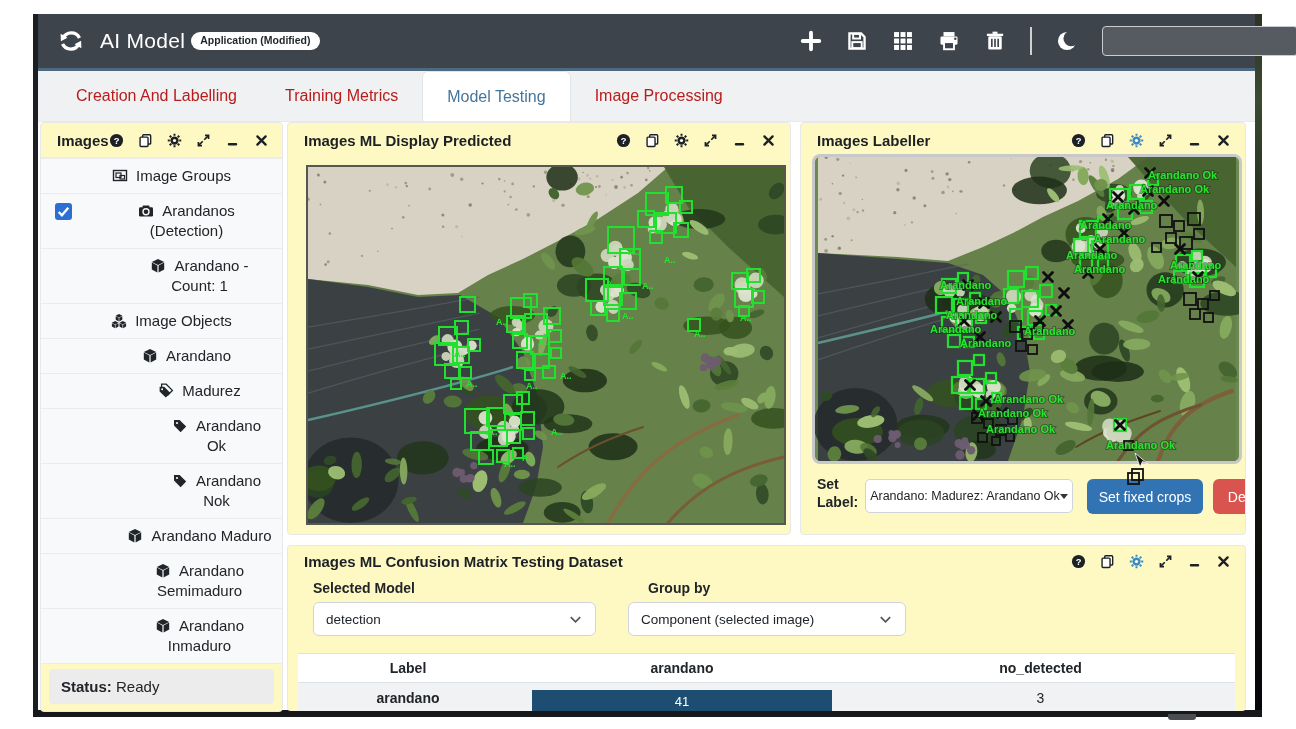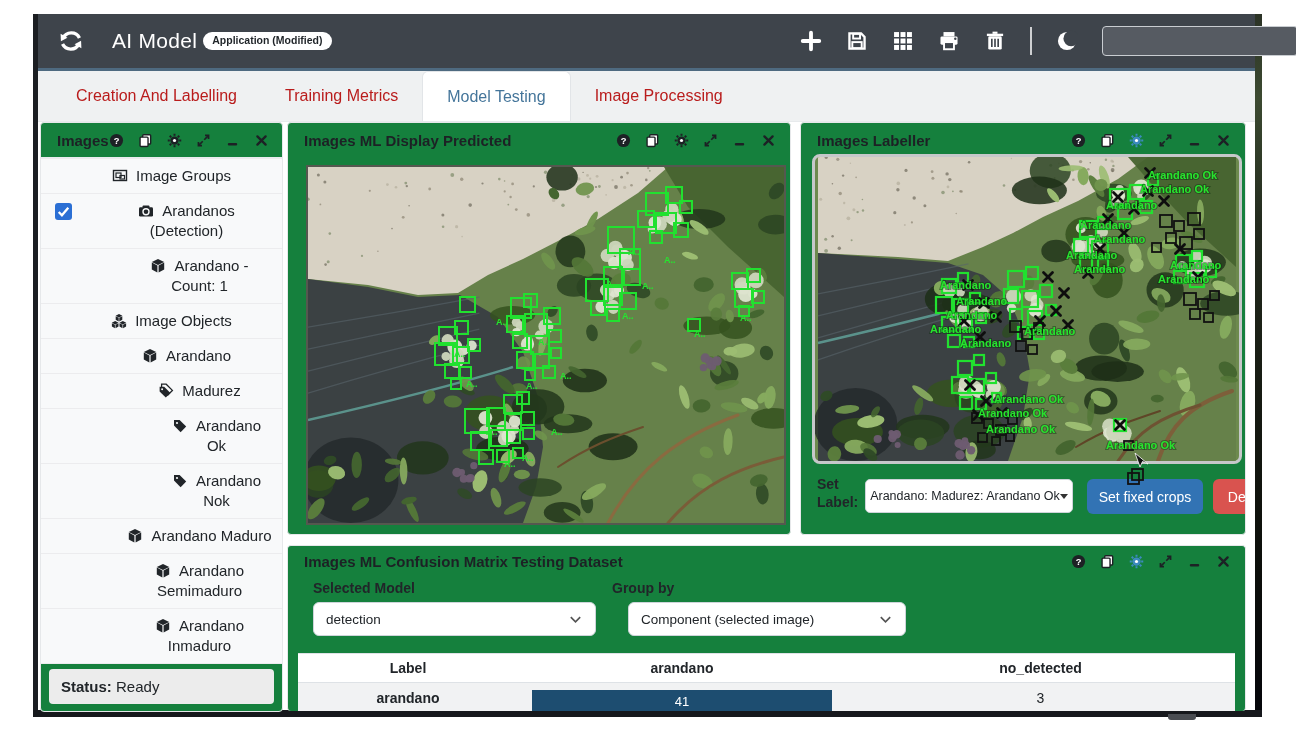--- a/index.html
+++ b/index.html
@@ -7,36 +7,36 @@
          font-family:"Liberation Sans",sans-serif;color:#212529;}
   
   .frame-left{position:absolute;left:33px;top:14px;width:5px;height:699px;background:#1b1e22;}
   .frame-bottom{position:absolute;left:33px;top:710px;width:1229px;height:7px;background:#16181c;}
   .frame-right{position:absolute;left:1255px;top:14px;width:7px;height:699px;
     background:linear-gradient(180deg,#2c3326 0%,#3c4a31 12%,#232b1e 30%,#161a12 55%,#0c0e0a 80%,#05060a 100%);}
   .frame-nub{position:absolute;left:1168px;top:714px;width:28px;height:6px;background:#4a4d52;border-radius:0 0 3px 3px;}
   
   .hdr{position:absolute;left:38px;top:14px;width:1217px;height:54px;background:#3e444b;display:flex;align-items:center;}
   .hdr .refresh{margin-left:20px;width:26px;height:26px;}
-  .hdr .title{margin-left:28px;color:#fff;font-size:21px;letter-spacing:.3px;}
+  .hdr .title{margin-left:16px;color:#fff;font-size:21px;letter-spacing:.3px;}
   .badge{margin-left:6px;background:#fff;color:#1f2428;font-size:10.5px;font-weight:bold;
          padding:3px 9px;border-radius:11px;line-height:1.1;}
   .hdr-right{position:absolute;left:762px;top:0;height:54px;display:flex;align-items:center;gap:24px;}
   .hicon{width:22px;height:22px;color:#fff;}
   .hdiv{width:2px;height:28px;background:rgba(255,255,255,.75);}
   .hsearch{width:178px;height:28px;background:#565b62;border:1px solid #c9cdd1;border-radius:4px;
            color:#fff;font-size:13px;padding:0 8px;outline:none;}
   .hline{position:absolute;left:38px;top:68px;width:1217px;height:3px;background:#4e6a80;}
   
   .tabbar{position:absolute;left:38px;top:71px;width:1217px;height:51px;background:#eff1f2;
           display:flex;align-items:stretch;padding-left:14px;border-bottom:1px solid #e7eaec;box-sizing:border-box;}
   .tab{display:flex;align-items:center;padding:0 24px;font-size:16px;color:#b91c1c;cursor:pointer;}
   .tab.active{background:#fff;border:1px solid #e2e5e8;border-bottom:none;border-radius:6px 6px 0 0;color:#44759a;}
   
-  .panel{position:absolute;background:#15803d;border:1px solid #e6e8ea;border-radius:4px;box-sizing:border-box;}
+  .panel{position:absolute;background:#fef9c3;border:1px solid #e6e8ea;border-radius:4px;box-sizing:border-box;}
   .phead{display:flex;align-items:center;padding:9px 14px 6px 16px;}
   .ptitle{font-weight:bold;font-size:15px;color:#1d2125;white-space:nowrap;}
   .picons{margin-left:auto;display:flex;gap:14px;align-items:center;}
   .picon{width:15px;height:15px;color:#1d2125;}
   .picon.blue{color:#3d8ac0;}
   .pdivider{height:1px;background:#e9ecef;margin:2px 0 0 0;}
   
   .tree{font-size:15px;}
   .tree-row{position:relative;background:#f8f9fa;border-bottom:1px solid #ececee;
             padding:7px 10px;line-height:20px;text-align:center;box-sizing:border-box;}
@@ -1150,21 +1150,21 @@
           </svg>
       </span>
     </div>
     <div class="ctl-label" style="left:25px;top:34px;">Selected Model</div>
     <div class="ctl-select" style="left:25px;top:56px;width:283px;">
       <span>detection</span>
       <svg width="15" height="15" viewBox="0 0 16 16">
           <polyline points="3,5.5 8,10.5 13,5.5" fill="none" stroke="#555" stroke-width="1.8"></polyline>
         </svg>
     </div>
-    <div class="ctl-label" style="left:324px;top:34px;text-align:center;">Group by</div>
+    <div class="ctl-label" style="left:360px;top:34px;text-align:center;">Group by</div>
     <div class="ctl-select" style="left:340px;top:56px;width:278px;">
       <span>Component (selected image)</span>
       <svg width="15" height="15" viewBox="0 0 16 16">
           <polyline points="3,5.5 8,10.5 13,5.5" fill="none" stroke="#555" stroke-width="1.8"></polyline>
         </svg>
     </div>
     <div class="cm-table">
       <div class="cm-hrow">
         <div class="cm-cell c0">Label</div>
         <div class="cm-cell c1">arandano</div>

